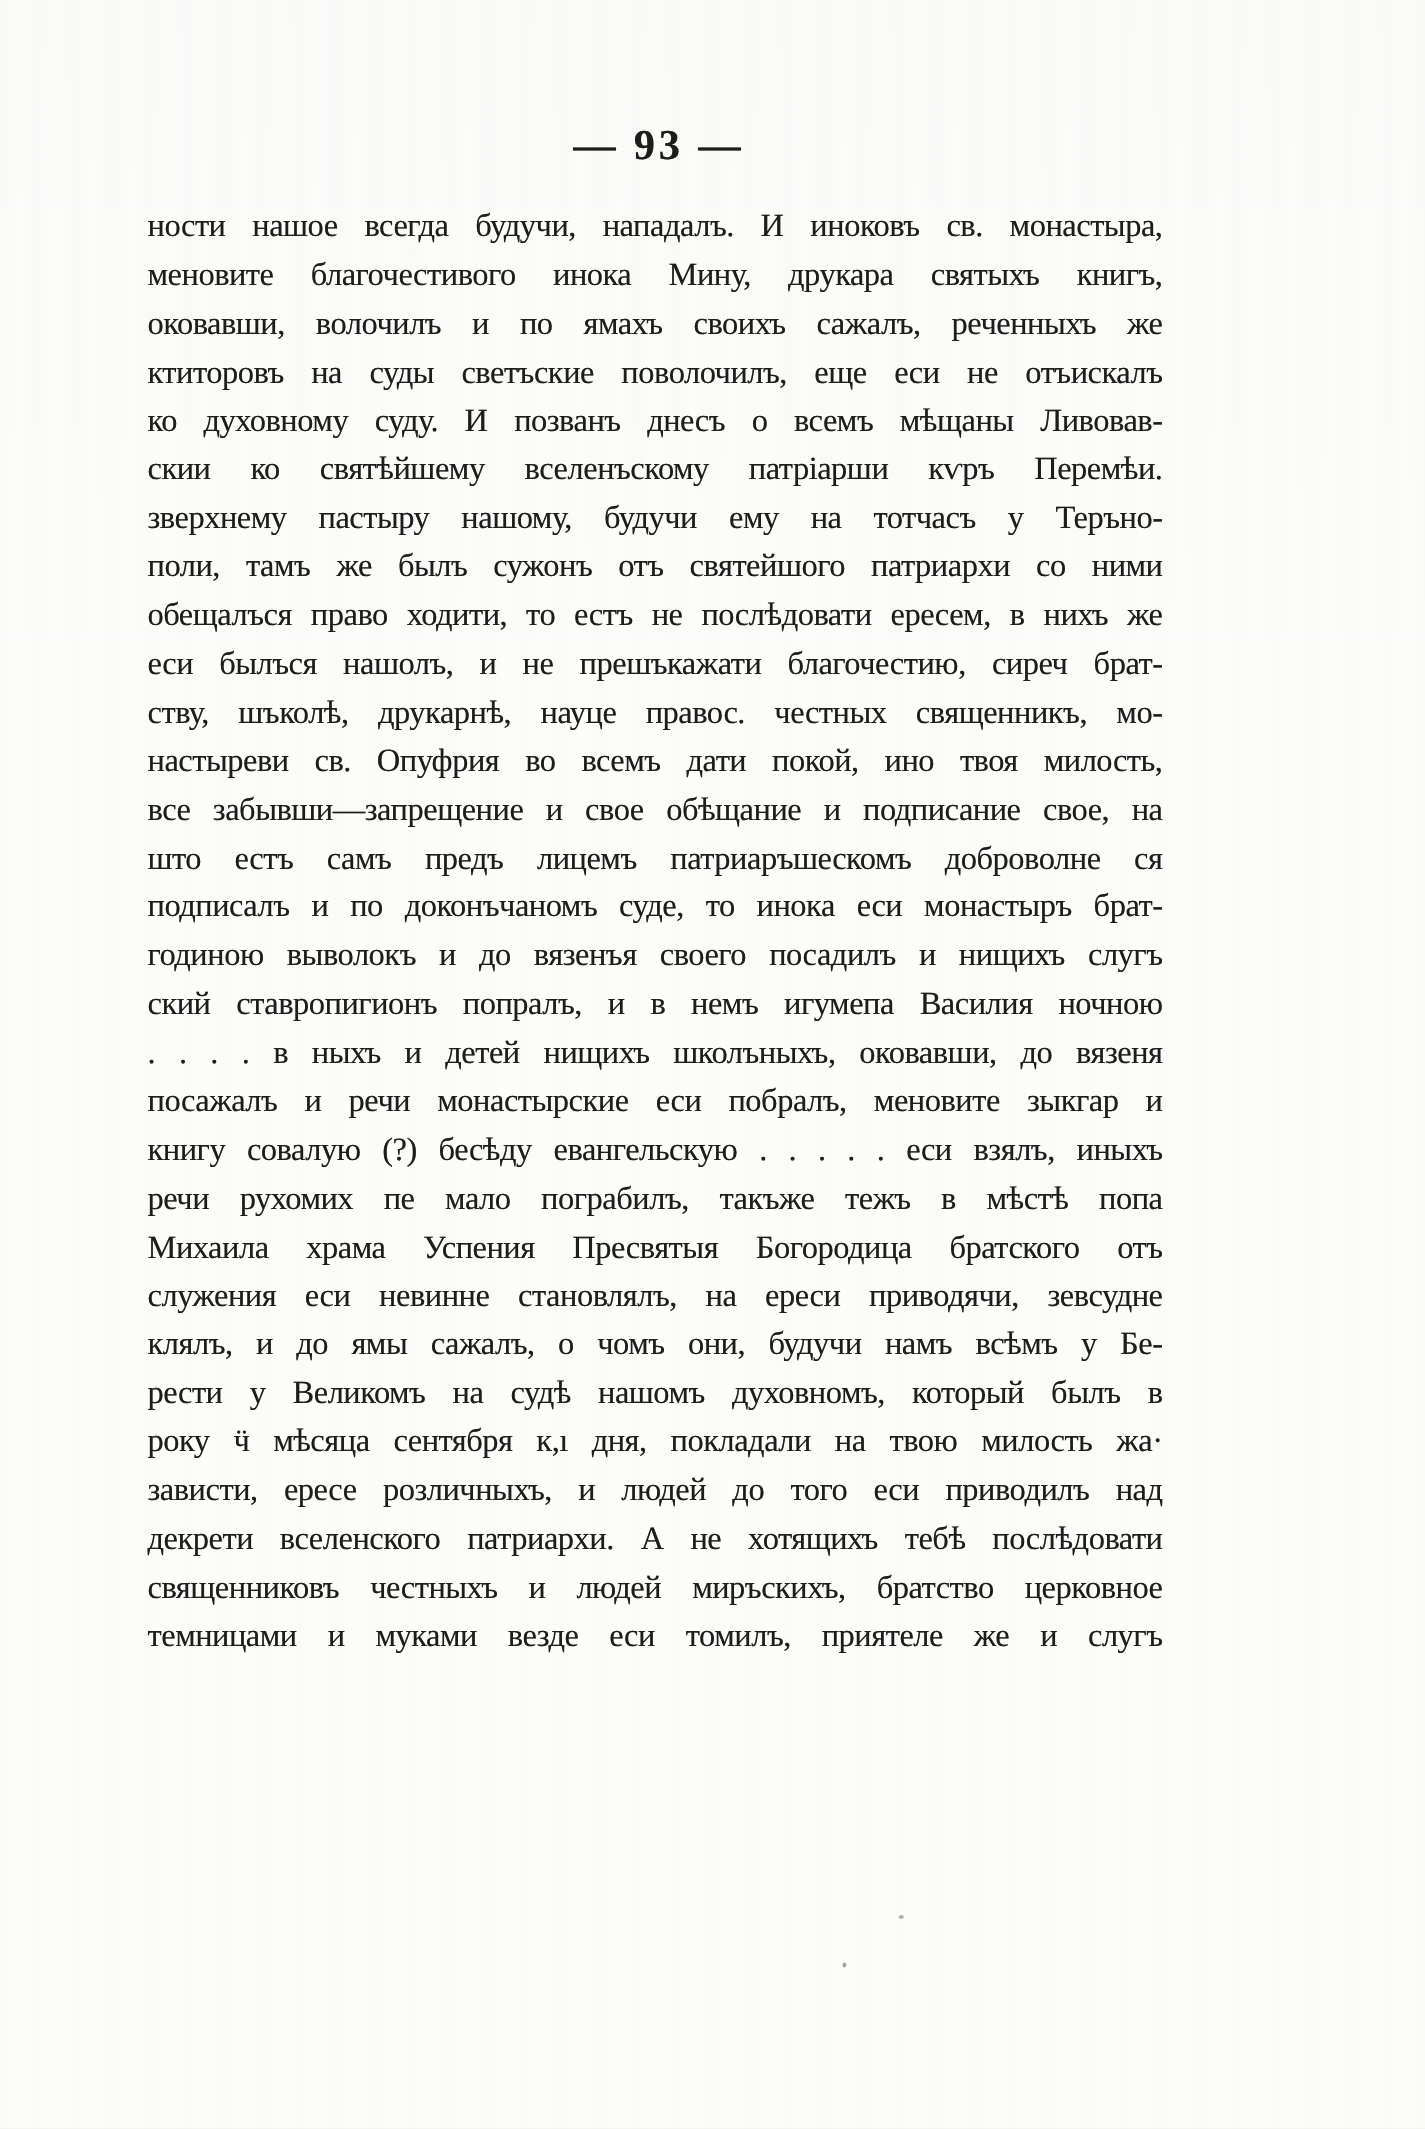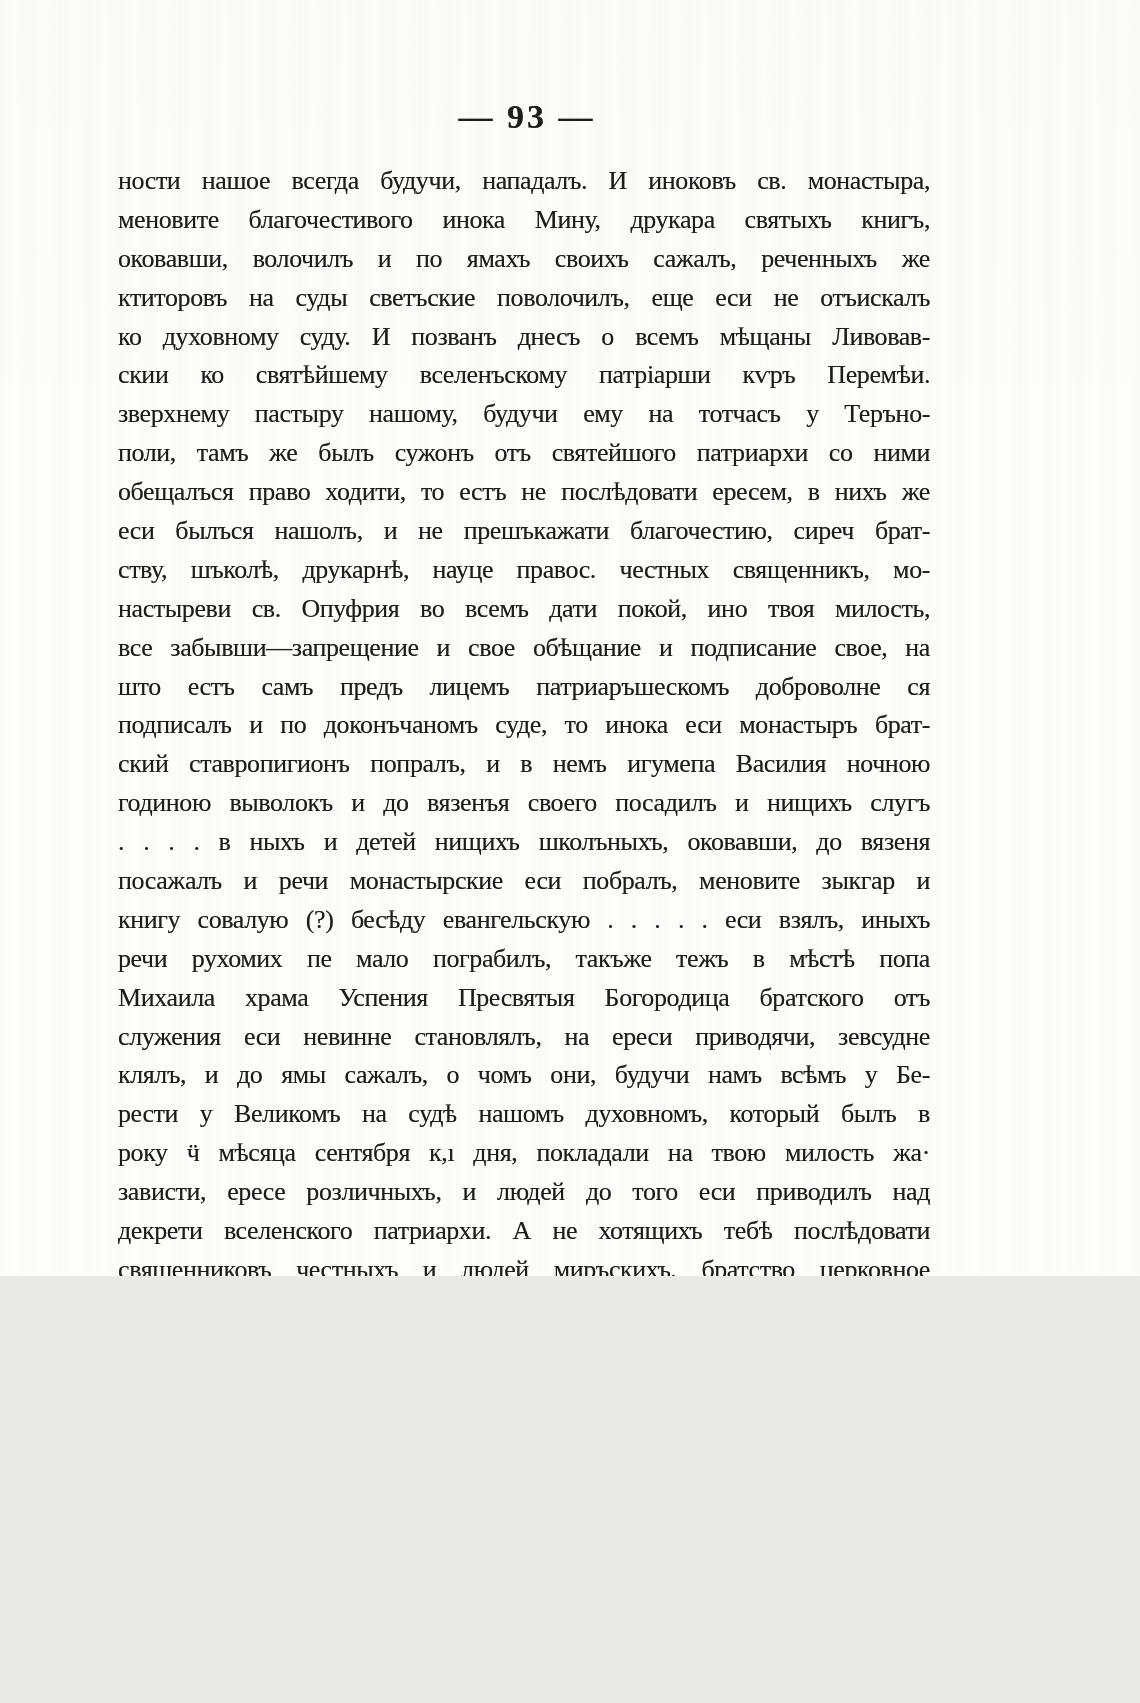--- a/index.html
+++ b/index.html
@@ -3,21 +3,21 @@
 <meta charset="utf-8">
 <style>
   html, body {
     margin: 0;
     padding: 0;
     background: #e9e9e7;
   }
   .page {
     position: relative;
     width: 1140px;
-    height: 1276px;
+    height: 1703px;
     margin: 0 auto;
     background: #fdfdfc;
     overflow: hidden;
     font-family: "Liberation Serif", "DejaVu Serif", serif;
   }
   
   .page::before {
     content: "";
     position: absolute;
     inset: 0;
@@ -81,32 +81,33 @@
     <div class="text-line">скии ко святѣйшему вселенъскому патріарши кѵръ Перемѣи.</div>
     <div class="text-line">зверхнему пастыру нашому, будучи ему на тотчасъ у Теръно-</div>
     <div class="text-line">поли, тамъ же былъ сужонъ отъ святейшого патриархи со ними</div>
     <div class="text-line">обещалъся право ходити, то естъ не послѣдовати ересем, в нихъ же</div>
     <div class="text-line">еси былъся нашолъ, и не прешъкажати благочестию, сиреч брат-</div>
     <div class="text-line">ству, шъколѣ, друкарнѣ, науце правос. честных священникъ, мо-</div>
     <div class="text-line">настыреви св. Опуфрия во всемъ дати покой, ино твоя милость,</div>
     <div class="text-line">все забывши—запрещение и свое обѣщание и подписание свое, на</div>
     <div class="text-line">што естъ самъ предъ лицемъ патриаръшескомъ доброволне ся</div>
     <div class="text-line">подписалъ и по доконъчаномъ суде, то инока еси монастыръ брат-</div>
+    <div class="text-line">годиною выволокъ и до вязенъя своего посадилъ и нищихъ слугъ</div>
     <div class="text-line">ский ставропигионъ попралъ, и в немъ игумепа Василия ночною</div>
-    <div class="text-line">годиною выволокъ и до вязенъя своего посадилъ и нищихъ слугъ</div>
     <div class="text-line">. . . . в ныхъ и детей нищихъ школъныхъ, оковавши, до вязеня</div>
     <div class="text-line">посажалъ и речи монастырские еси побралъ, меновите зыкгар и</div>
     <div class="text-line">книгу совалую (?) бесѣду евангельскую . . . . . еси взялъ, иныхъ</div>
     <div class="text-line">речи рухомих пе мало пограбилъ, такъже тежъ в мѣстѣ попа</div>
     <div class="text-line">Михаила храма Успения Пресвятыя Богородица братского отъ</div>
     <div class="text-line">служения еси невинне становлялъ, на ереси приводячи, зевсудне</div>
     <div class="text-line">клялъ, и до ямы сажалъ, о чомъ они, будучи намъ всѣмъ у Бе-</div>
     <div class="text-line">рести у Великомъ на судѣ нашомъ духовномъ, который былъ в</div>
     <div class="text-line">року ӵ мѣсяца сентября к,ı дня, покладали на твою милость жа·</div>
     <div class="text-line">зависти, ересе розличныхъ, и людей до того еси приводилъ над</div>
     <div class="text-line">декрети вселенского патриархи. А не хотящихъ тебѣ послѣдовати</div>
     <div class="text-line">священниковъ честныхъ и людей миръскихъ, братство церковное</div>
+    <div class="text-line">темницами и муками везде еси томилъ, приятеле же и слугъ</div>
   </div>
 
   <div class="speck speck-1"></div>
   <div class="speck speck-2"></div>
 
 </div>
 
 </body></html>

